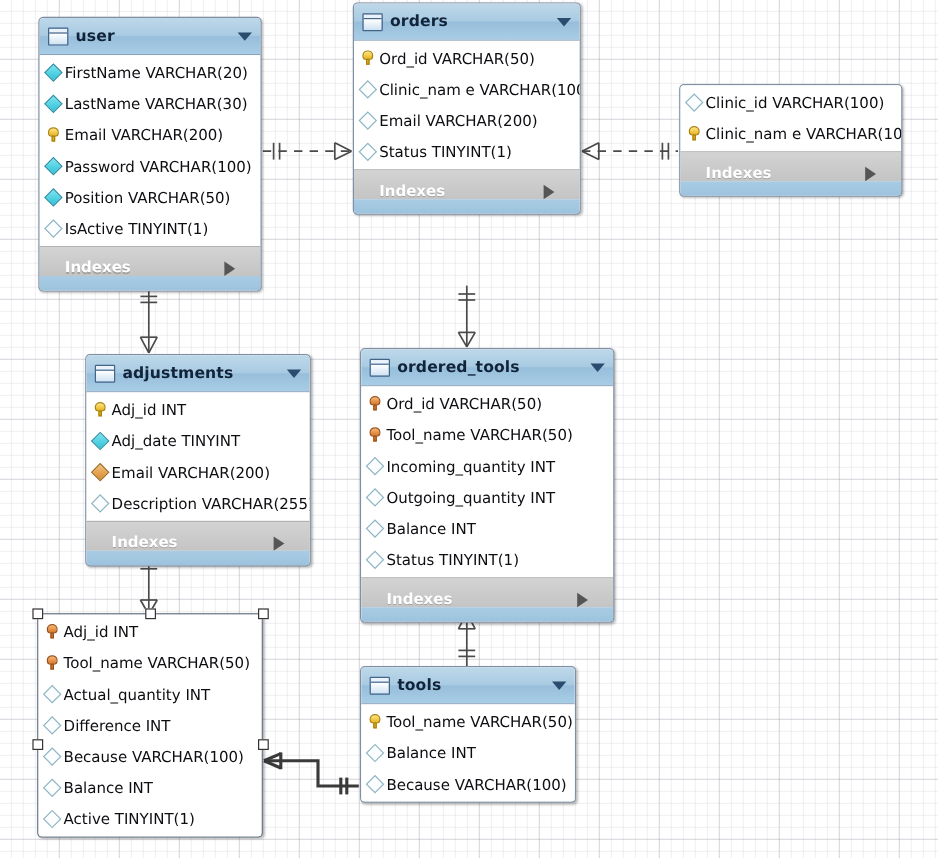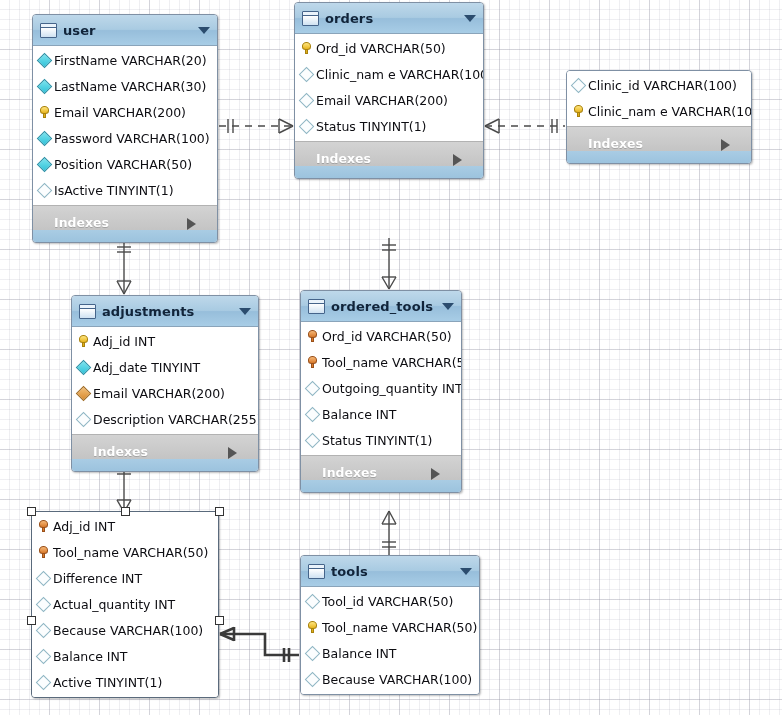--- a/index.html
+++ b/index.html
@@ -275,21 +275,21 @@
           <span class="lbl">Description VARCHAR(255)</span>
         </div>
       </div>
       <div class="idx">
         <span>Indexes</span>
         <span class="sp"></span>
         <span class="idxarrow"></span>
       </div>
       <div class="foot"></div>
     </div>
-    <div class="tbl" style="left: 300px; top: 290px; width: 162px;">
+    <div class="tbl" style="left: 300px; top: 290px; width: 212px;">
       <div class="thead">
         <span class="ticon"></span>
         <span class="tname">ordered_tools</span>
         <span class="caret"></span>
       </div>
       <div class="cols">
         <div class="col">
           <span class="key fk">
             <i></i>
             <b></b>
@@ -298,20 +298,24 @@
         </div>
         <div class="col">
           <span class="key fk">
             <i></i>
             <b></b>
           </span>
           <span class="lbl">Tool_name VARCHAR(50)</span>
         </div>
         <div class="col">
           <span class="dm hollow"></span>
+          <span class="lbl">Incoming_quantity INT</span>
+        </div>
+        <div class="col">
+          <span class="dm hollow"></span>
           <span class="lbl">Outgoing_quantity INT</span>
         </div>
         <div class="col">
           <span class="dm hollow"></span>
           <span class="lbl">Balance INT</span>
         </div>
         <div class="col">
           <span class="dm hollow"></span>
           <span class="lbl">Status TINYINT(1)</span>
         </div>
@@ -334,25 +338,25 @@
         </div>
         <div class="col">
           <span class="key fk">
             <i></i>
             <b></b>
           </span>
           <span class="lbl">Tool_name VARCHAR(50)</span>
         </div>
         <div class="col">
           <span class="dm hollow"></span>
+          <span class="lbl">Actual_quantity INT</span>
+        </div>
+        <div class="col">
+          <span class="dm hollow"></span>
           <span class="lbl">Difference INT</span>
-        </div>
-        <div class="col">
-          <span class="dm hollow"></span>
-          <span class="lbl">Actual_quantity INT</span>
         </div>
         <div class="col">
           <span class="dm hollow"></span>
           <span class="lbl">Because VARCHAR(100)</span>
         </div>
         <div class="col">
           <span class="dm hollow"></span>
           <span class="lbl">Balance INT</span>
         </div>
         <div class="col">
@@ -367,24 +371,20 @@
     <div class="handle" style="left: 26.5px; top: 615.5px;"></div>
     <div class="handle" style="left: 214.5px; top: 615.5px;"></div>
     <div class="tbl" style="left: 300px; top: 555px; width: 180px;">
       <div class="thead">
         <span class="ticon"></span>
         <span class="tname">tools</span>
         <span class="caret"></span>
       </div>
       <div class="cols">
         <div class="col">
-          <span class="dm hollow"></span>
-          <span class="lbl">Tool_id VARCHAR(50)</span>
-        </div>
-        <div class="col">
           <span class="key">
             <i></i>
             <b></b>
           </span>
           <span class="lbl">Tool_name VARCHAR(50)</span>
         </div>
         <div class="col">
           <span class="dm hollow"></span>
           <span class="lbl">Balance INT</span>
         </div>

